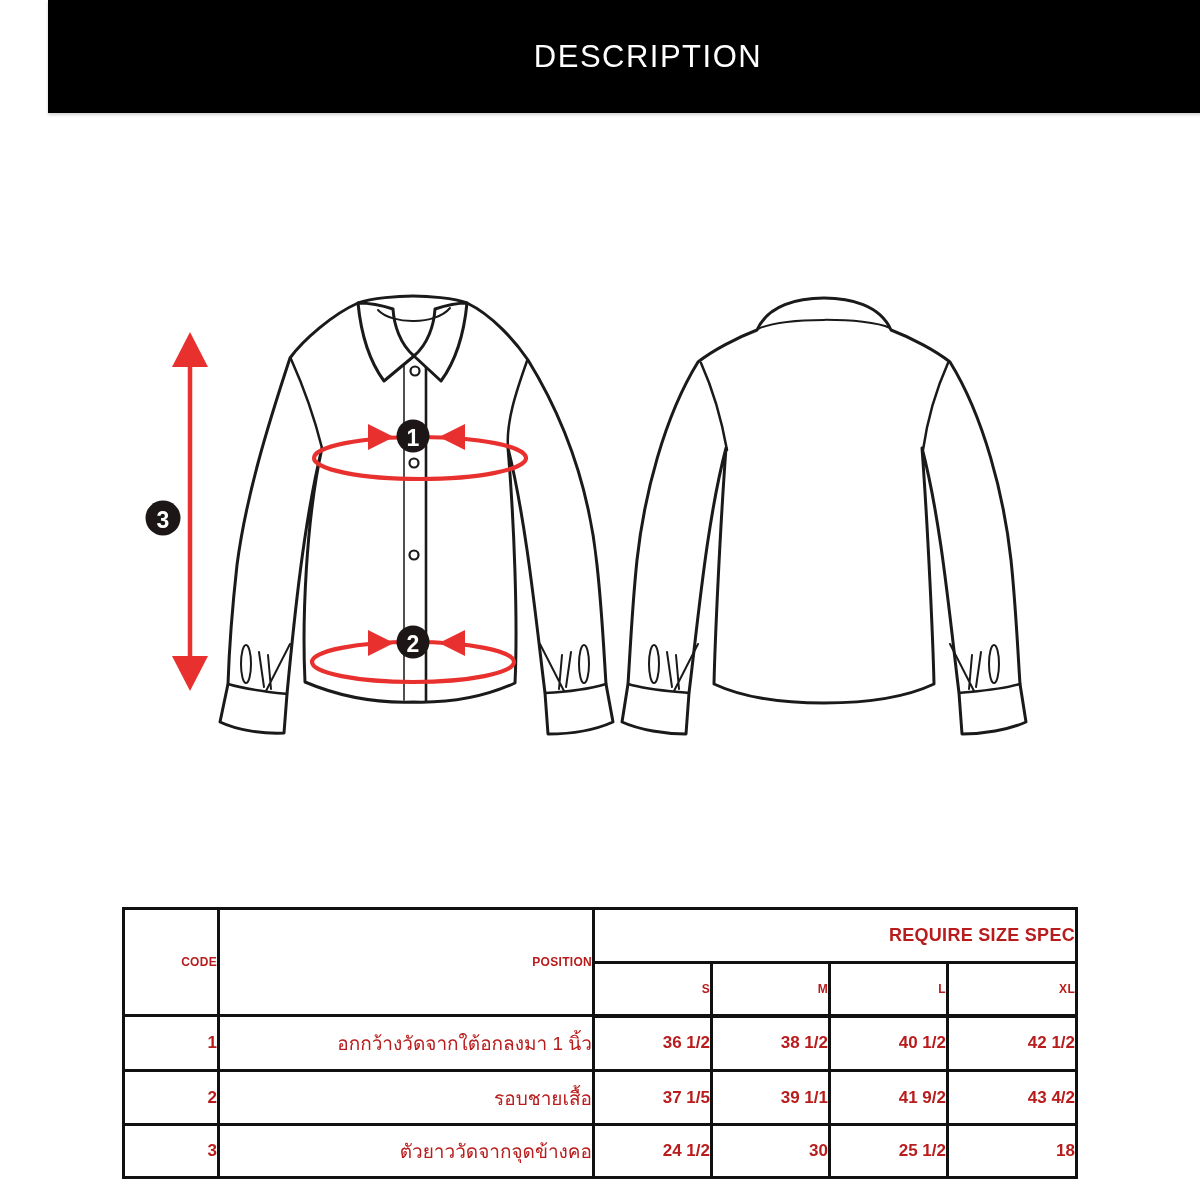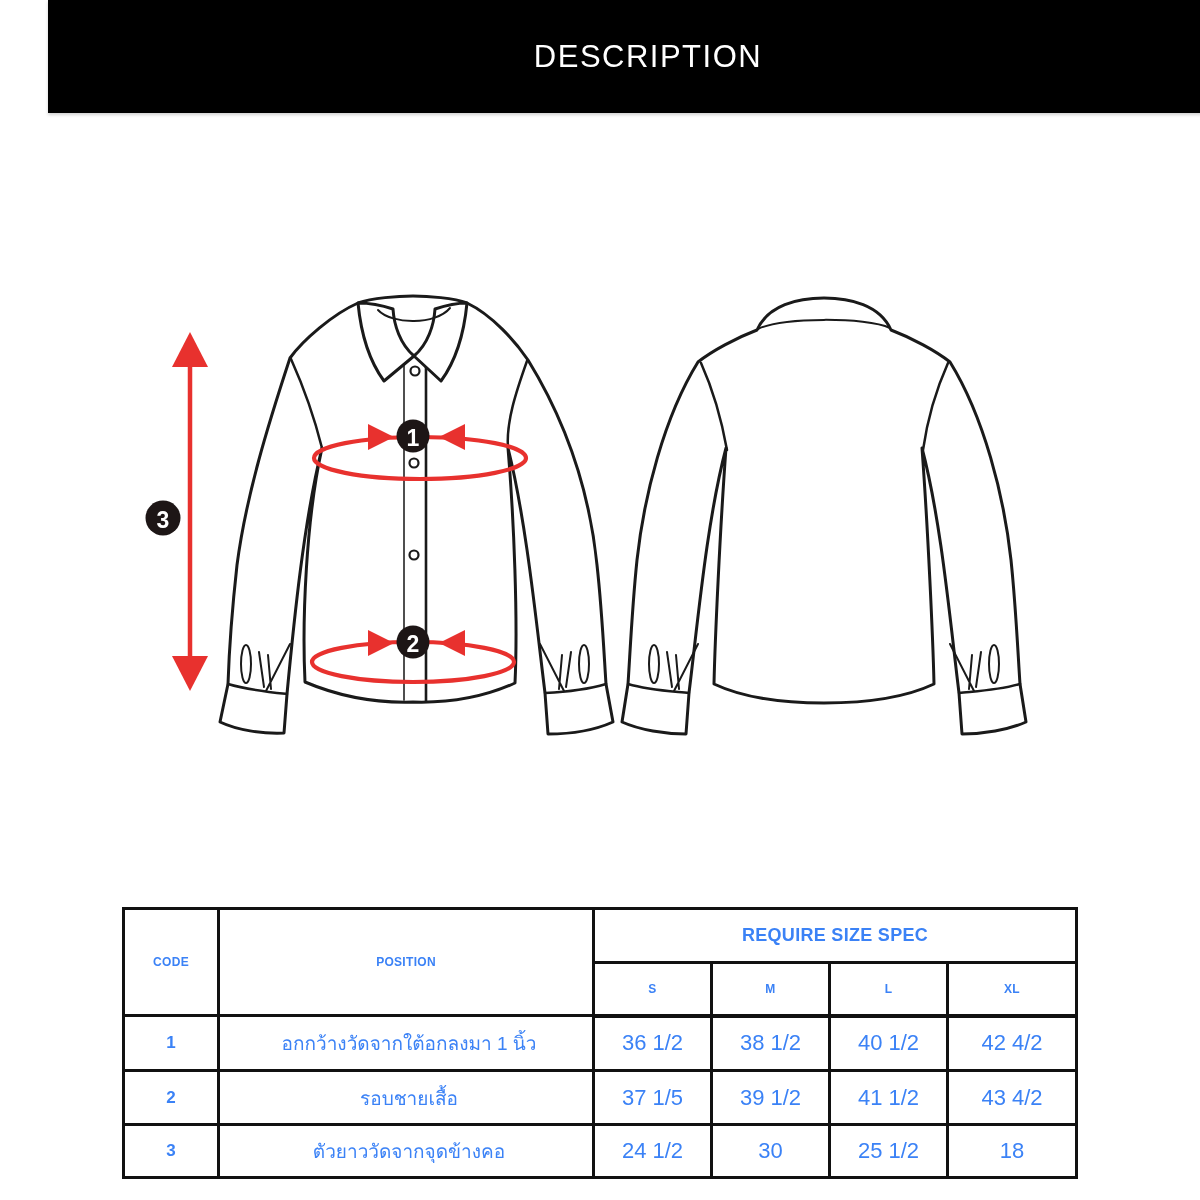--- a/index.html
+++ b/index.html
@@ -19,34 +19,34 @@
     color:#fff; font-size:31px; font-weight:400; letter-spacing:1.5px;
   }
   
   .diagram-svg { position:absolute; left:120px; top:280px; }
   
   table.spec {
     position:absolute; left:122px; top:907px; width:953px;
     border-collapse:collapse; table-layout:fixed; background:#fff;
   }
   table.spec th, table.spec td {
-    border:3px solid #111; color:#3b82f6; text-align:center; vertical-align:middle;
+    border:3px solid #111; color:#b91c1c; text-align:right; vertical-align:middle;
     font-family:"Liberation Sans", sans-serif;
   }
   tr.hrow1 { height:54px; }
   tr.hrow2 { height:53px; }
   tr.drow1 { height:55px; }
   tr.drow2 { height:54px; }
   tr.drow3 { height:53px; }
   th.hcell { font-size:12px; font-weight:700; letter-spacing:0.3px; }
   th.spec-h { border-bottom-width:4px; font-size:18px; }
   tr.hrow2 th { border-bottom-width:4px; }
   td.code-cell { font-size:17px; font-weight:600; }
   td.pos-cell  { text-align:left; padding-left:6px; font-size:19px; font-weight:400; }
-  td.val-cell  { font-size:22px; font-weight:400; }
+  td.val-cell  { font-size:17px; font-weight:700; }
 </style>
 </head>
 <body>
 
 <div class="page">
 
   <div class="header-bar">
     <div class="header-title">DESCRIPTION</div>
   </div>
 
@@ -192,28 +192,28 @@
         <th class="hcell">XL</th>
       </tr>
     </thead>
     <tbody>
       <tr class="drow1">
         <td class="code-cell">1</td>
         <td class="pos-cell">อกกว้างวัดจากใต้อกลงมา 1 นิ้ว</td>
         <td class="val-cell">36 1/2</td>
         <td class="val-cell">38 1/2</td>
         <td class="val-cell">40 1/2</td>
-        <td class="val-cell">42 4/2</td>
+        <td class="val-cell">42 1/2</td>
       </tr>
       <tr class="drow2">
         <td class="code-cell">2</td>
         <td class="pos-cell">รอบชายเสื้อ</td>
         <td class="val-cell">37 1/5</td>
-        <td class="val-cell">39 1/2</td>
-        <td class="val-cell">41 1/2</td>
+        <td class="val-cell">39 1/1</td>
+        <td class="val-cell">41 9/2</td>
         <td class="val-cell">43 4/2</td>
       </tr>
       <tr class="drow3">
         <td class="code-cell">3</td>
         <td class="pos-cell">ตัวยาววัดจากจุดข้างคอ</td>
         <td class="val-cell">24 1/2</td>
         <td class="val-cell">30</td>
         <td class="val-cell">25 1/2</td>
         <td class="val-cell">18</td>
       </tr>

